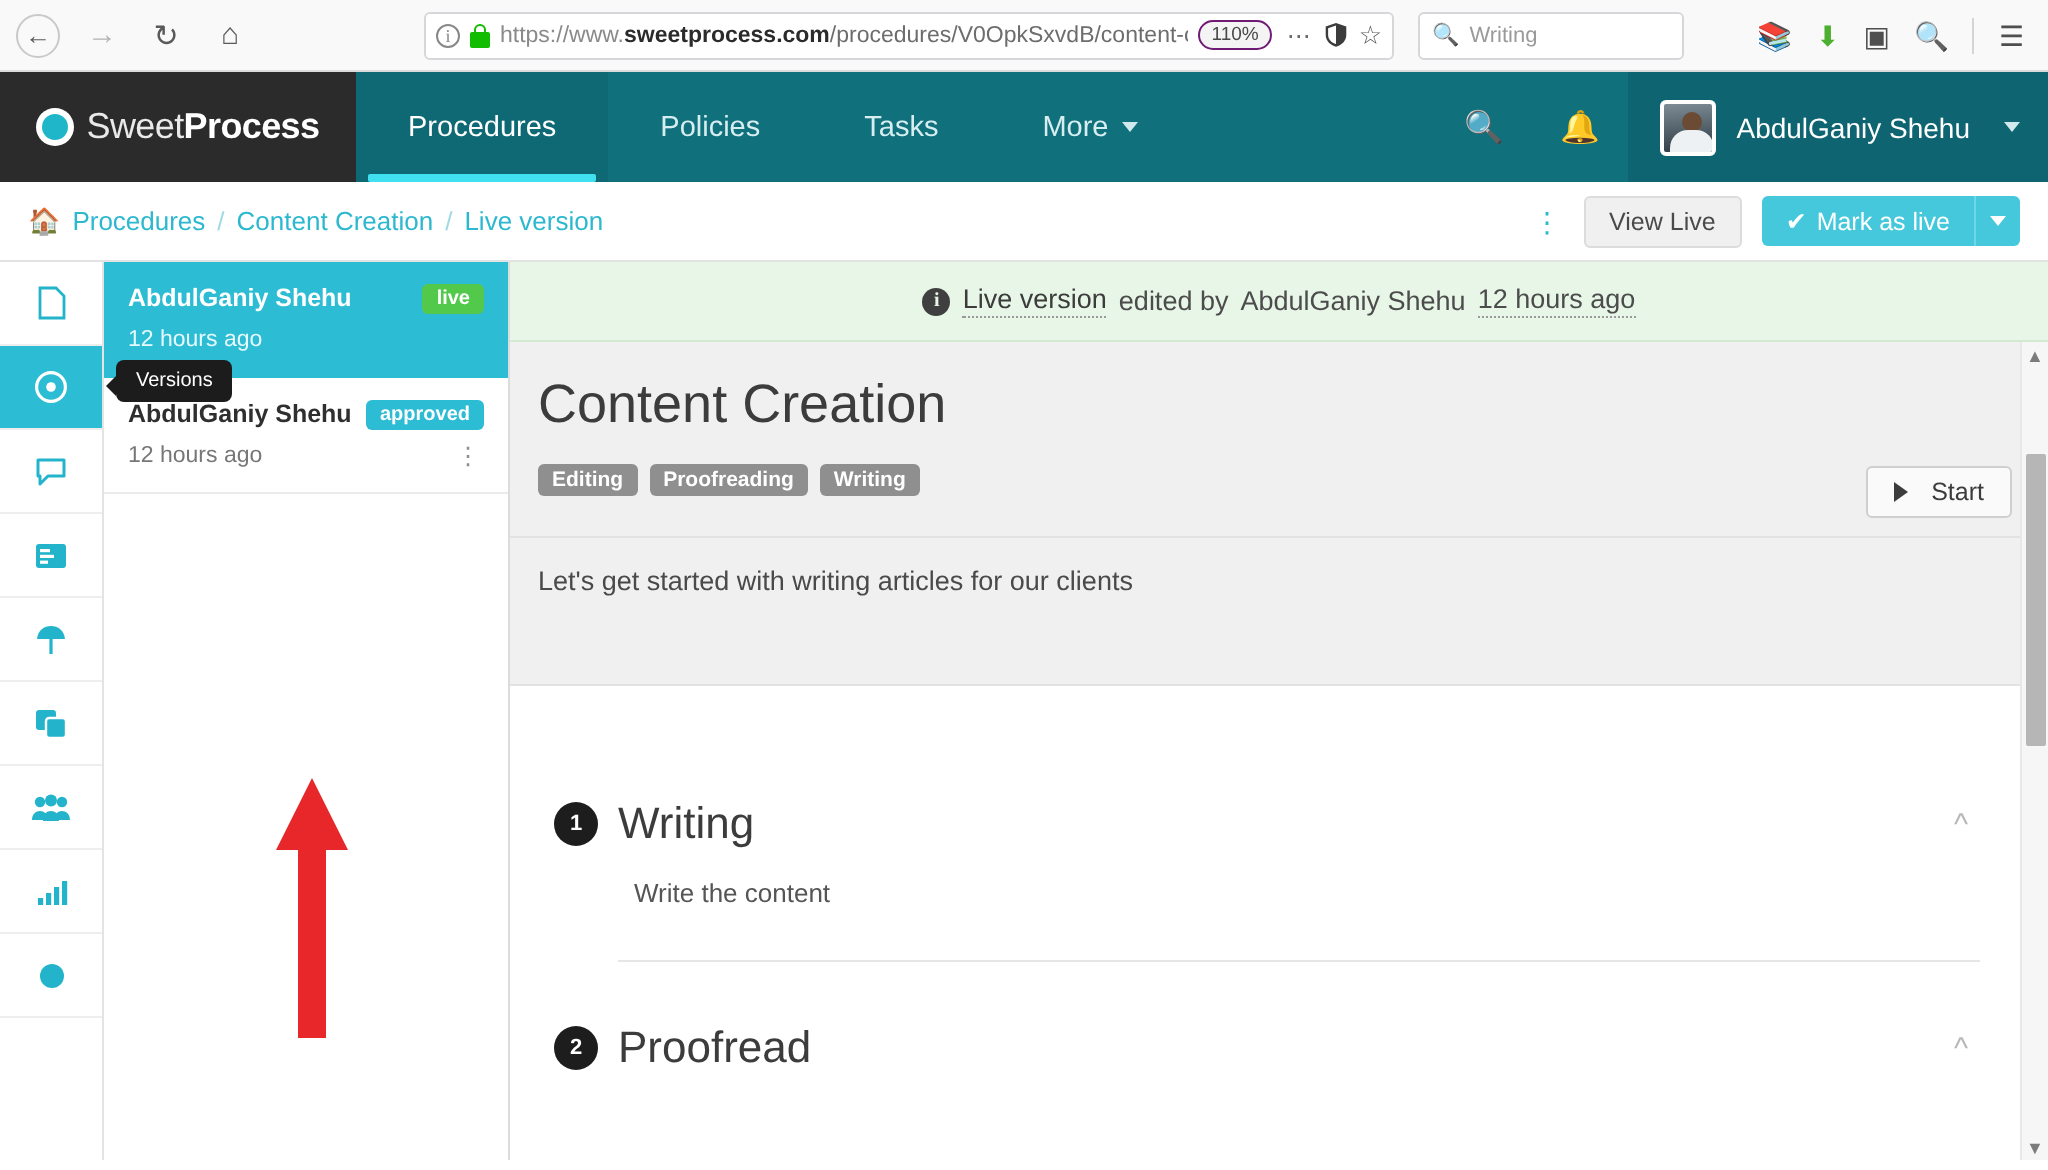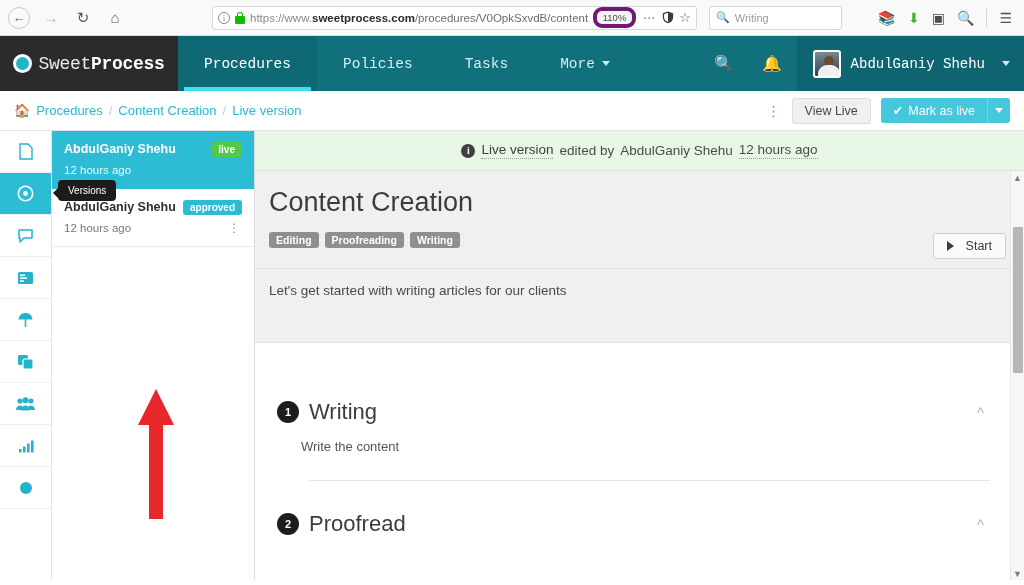--- a/index.html
+++ b/index.html
@@ -70,21 +70,21 @@
     border-radius: 3px 3px 0 0;
   }
   .url-text {
     flex: 1; font-size: 11.5px; color: #8a8a8a;
     white-space: nowrap; overflow: hidden;
   }
   .url-text b { color: #2b2b2b; font-weight: bold; }
   .url-text .path { color: #6d6d6d; }
   .zoom-pill {
     font-size: 9.5px; color: #4a4a4a;
-    border: 4px solid #701a75; border-radius: 9px;
+    border: 1px solid #701a75; border-radius: 9px;
     padding: 1px 6px; background: #f4f4f4; flex: 0 0 auto;
   }
   .url-icon { color: #6a6a6a; font-size: 12px; flex: 0 0 auto; padding: 0 2px; }
   .shield-ico { width: 12px; height: 13px; flex:0 0 auto; }
   .star-ico { font-size: 13px; color: #5c5c5c; flex:0 0 auto; }
 
   .searchbar {
     width: 133px; height: 24px; margin-left: 10px;
     background: #ffffff; border: 1px solid #d7d7db; border-radius: 3px;
     display: flex; align-items: center; gap: 5px; padding: 0 6px;
@@ -97,21 +97,20 @@
     padding-right: 4px;
   }
   .chrome-right .ci { font-size: 14px; color: #4f4f4f; line-height: 1; }
   .chrome-right .ci.green { color: #4caf2f; }
   .chrome-right .sep { width: 1px; height: 18px; background: #d5d5d5; }
 
   
   .appnav {
     height: 55px; display: flex; align-items: stretch;
     background: #10707c;
-    font-family: Liberation Mono, monospace;
   }
   .logo-block {
     width: 178px; background: #2b2b2b;
     display: flex; align-items: center; justify-content: center; gap: 6px;
   }
   .logo-mark {
     width: 19px; height: 19px; border-radius: 50%;
     background: #ffffff; position: relative;
     display:flex; align-items:center; justify-content:center;
   }
@@ -310,21 +309,21 @@
     width: 22px; height: 22px; border-radius: 50%;
     background: #1d1d1d; color: #ffffff; font-size: 11px;
     display: flex; align-items: center; justify-content: center;
     flex: 0 0 auto; font-weight: bold;
   }
   .step-title { font-size: 22px; color: #3c3c3c; }
   .step-chevron {
     margin-left: auto; color: #b8b8b8; font-size: 15px; padding-right: 18px;
   }
   .step-body {
-    font-size: 13px; color: #555555; margin: 14px 0 0 24px;
+    font-size: 13px; color: #555555; margin: 14px 0 0 40px;
   }
   .step-div {
     margin: 26px 0 0 32px; border-top: 1px solid #e6e6e6; margin-right: 12px;
   }
   .step.second { margin-top: 30px; }
 
   
   .vscroll {
     position: absolute; right: 0; top: 40px; bottom: 0; width: 14px;
     background: #f6f6f6; border-left: 1px solid #e8e8e8;

